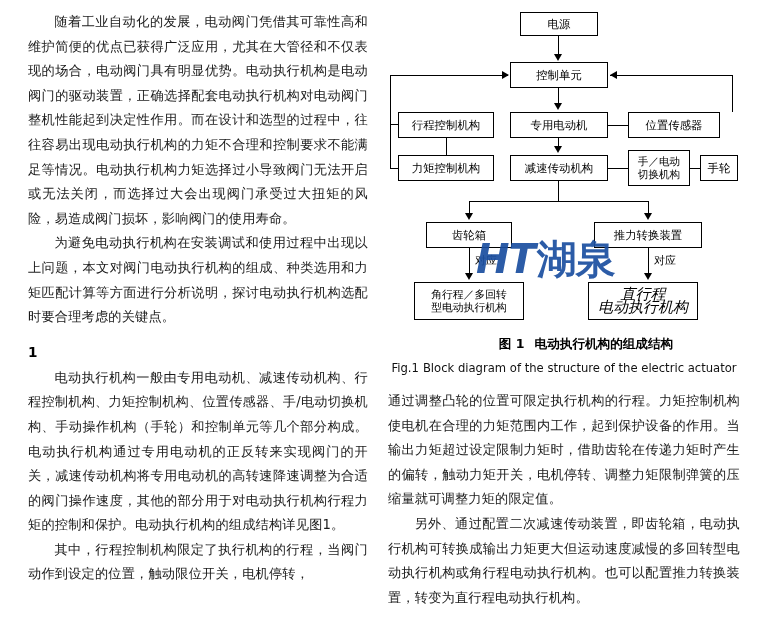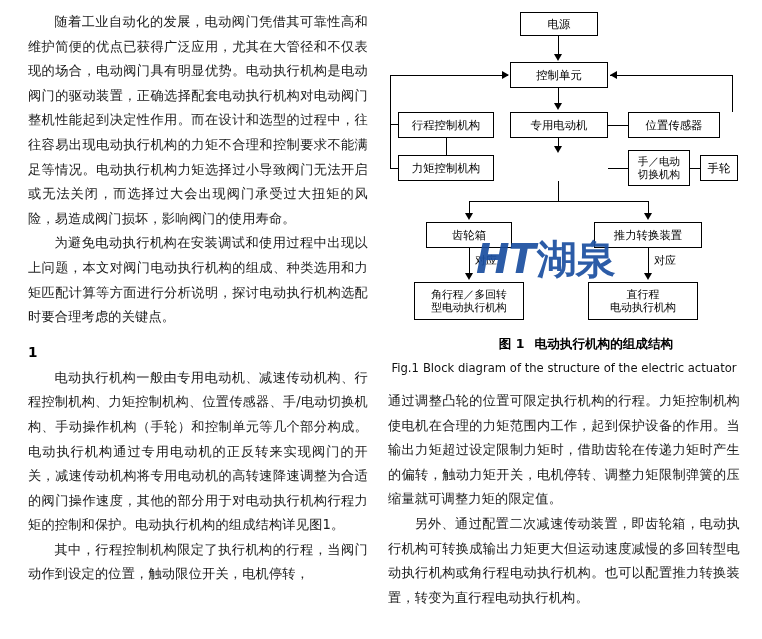--- a/index.html
+++ b/index.html
@@ -183,34 +183,35 @@
       <div class="node" style="left:122px; top:52px; width:98px; height:26px;">控制单元</div>
 
       <div class="node" style="left:10px; top:102px; width:96px; height:26px;">行程控制机构</div>
 
       <div class="node" style="left:122px; top:102px; width:98px; height:26px;">专用电动机</div>
 
       <div class="node" style="left:240px; top:102px; width:92px; height:26px;">位置传感器</div>
 
       <div class="node" style="left:10px; top:145px; width:96px; height:26px;">力矩控制机构</div>
 
+      <div class="node" style="left:122px; top:145px; width:98px; height:26px;">减速传动机构</div>
 
       <div class="node" style="left:240px; top:140px; width:62px; height:36px; font-size:10.6px; line-height:13px;">手／电动
 切换机构</div>
 
       <div class="node" style="left:312px; top:145px; width:38px; height:26px;">手轮</div>
 
       <div class="node" style="left:206px; top:212px; width:108px; height:26px;">推力转换装置</div>
 
       <div class="node" style="left:38px; top:212px; width:86px; height:26px;">齿轮箱</div>
 
       <div class="node" style="left:26px; top:272px; width:110px; height:38px; font-size:10.8px; line-height:13px;">角行程／多回转
 型电动执行机构</div>
 
-      <div class="node" style="left:200px; top:272px; width:110px; height:38px; font-size:11px; line-height:13px;">直行程
+      <div class="node" style="left:200px; top:272px; width:110px; height:38px; font-size:15px; line-height:13px;font-style:italic;">直行程
 电动执行机构</div>
 
       <div class="ln v" style="left:170px; top:26px; height:19px;"></div>
       <div class="arrow down" style="left:166px; top:44px;"></div>
 
       <div class="ln v" style="left:170px; top:78px; height:16px;"></div>
       <div class="arrow down" style="left:166px; top:93px;"></div>
 
       <div class="ln v" style="left:170px; top:128px; height:9px;"></div>
       <div class="arrow down" style="left:166px; top:136px;"></div>

